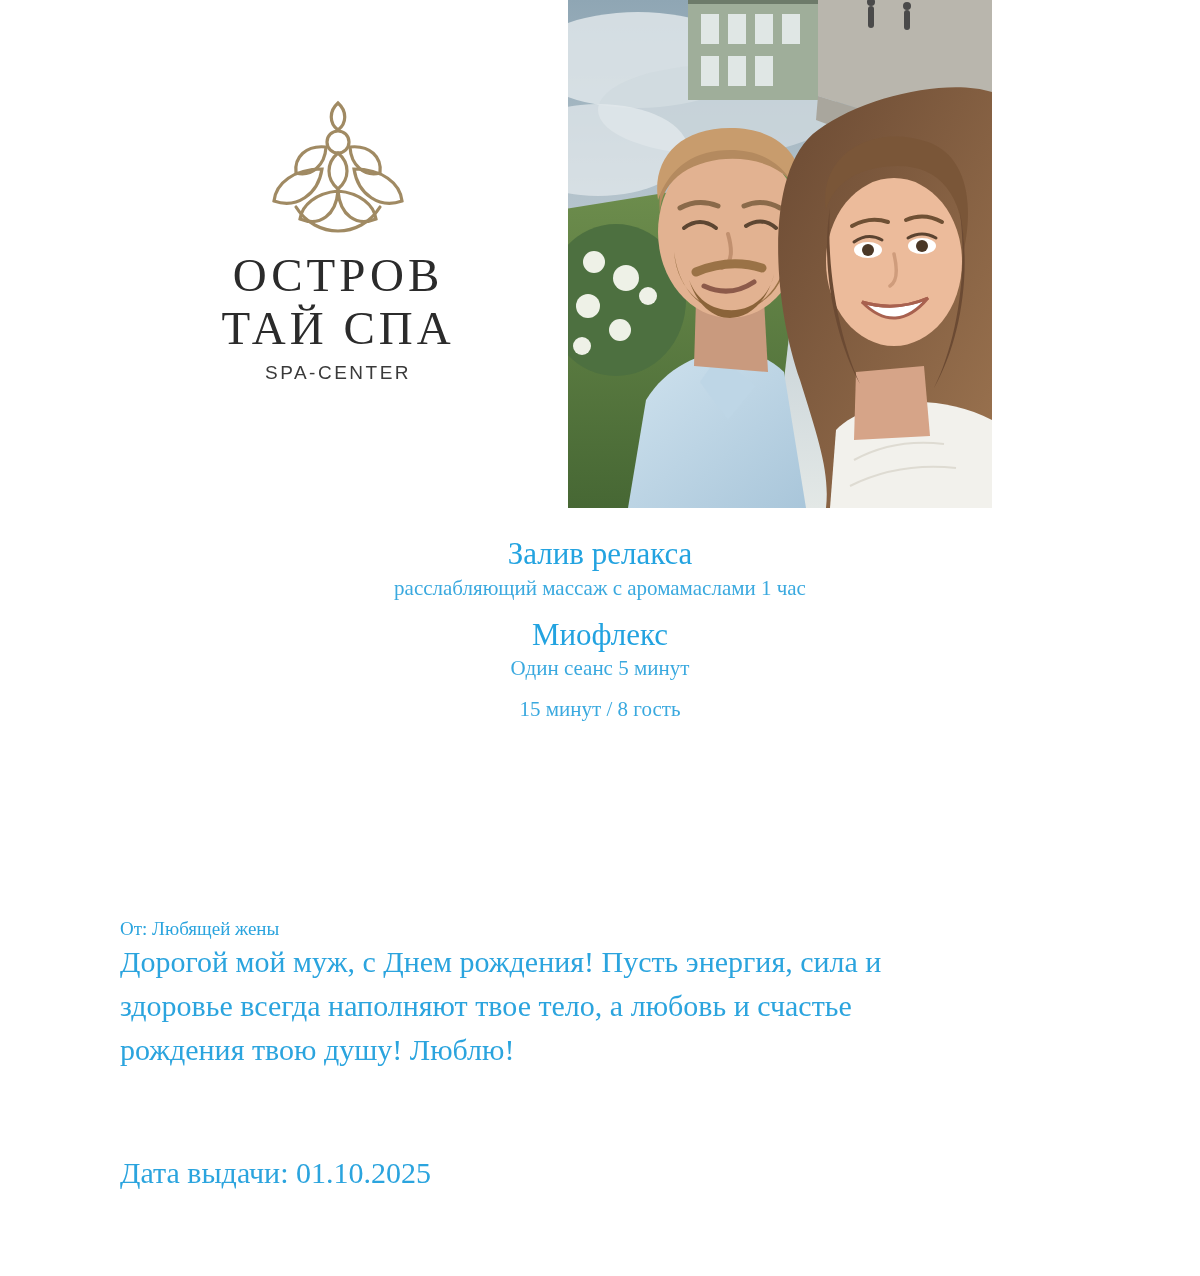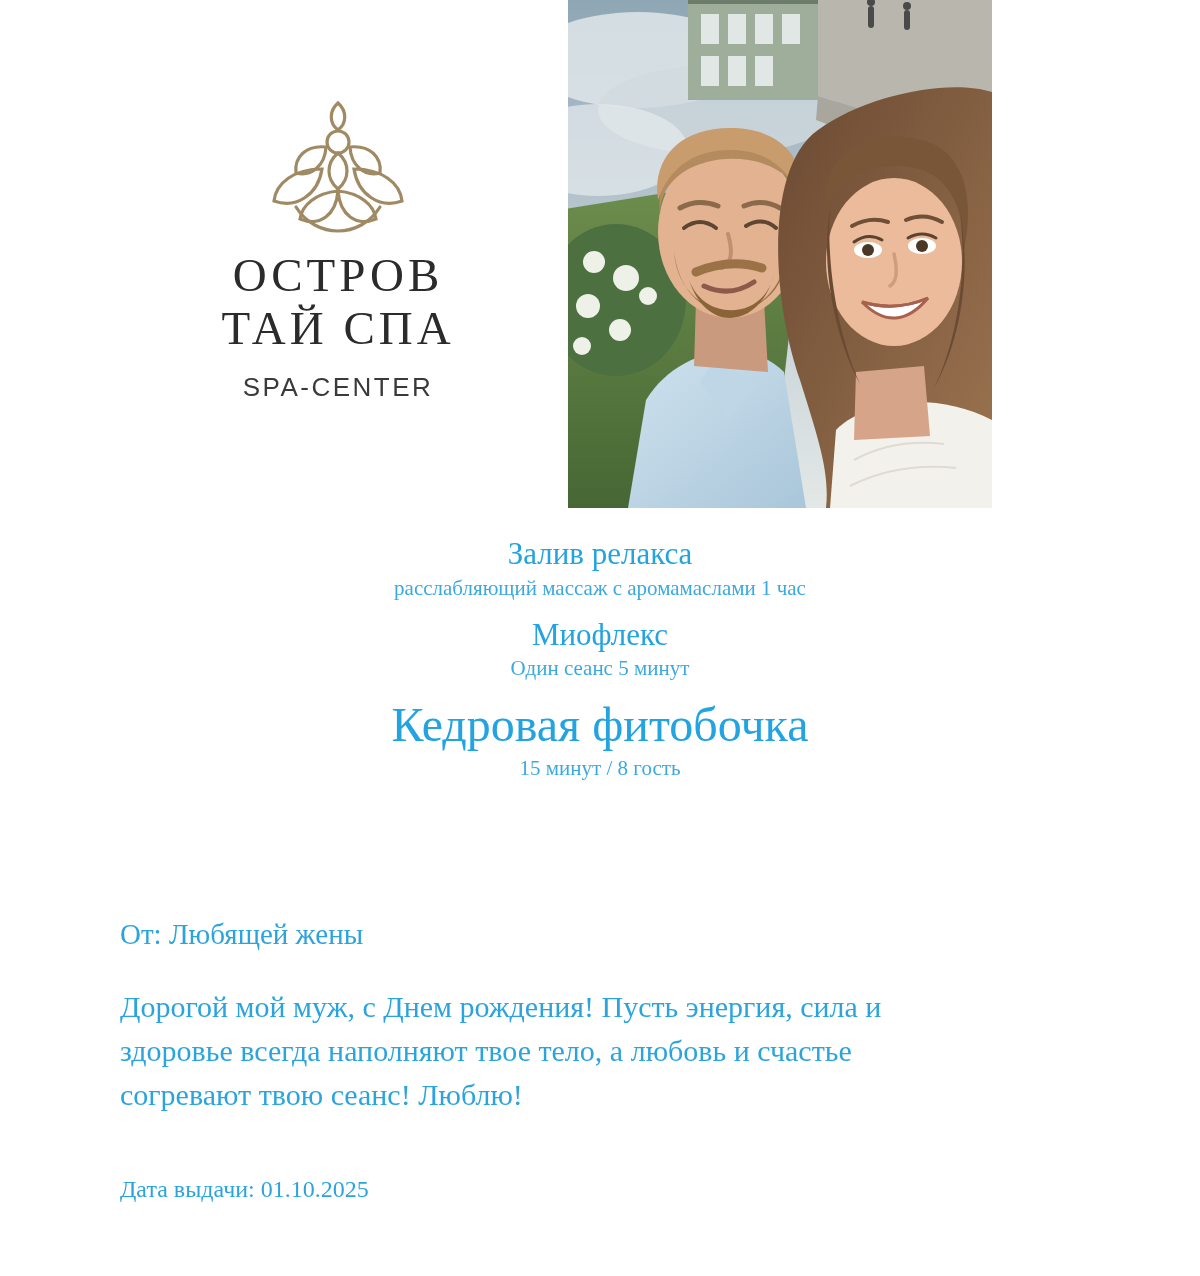--- a/index.html
+++ b/index.html
@@ -41,23 +41,23 @@
   .logo-title {
     font-family: "Liberation Serif", "DejaVu Serif", serif;
     font-size: 47px;
     letter-spacing: 4px;
     color: #2b2b2b;
     line-height: 1.12;
     white-space: pre-line;
     font-weight: 400;
   }
   .logo-sub {
-    margin-top: 18px;
+    margin-top: 8px;
     font-family: "Liberation Sans", sans-serif;
-    font-size: 26px;
+    font-size: 19px;
     letter-spacing: 2.5px;
     color: #3a3a3a;
   }
 
   
   .photo-frame {
     position: absolute;
     left: 568px;
     top: 0;
     width: 424px;
@@ -100,41 +100,39 @@
 
   
   .message-block {
     position: absolute;
     left: 120px;
     top: 918px;
     width: 960px;
     color: #2ba4de;
   }
   .from-line {
-    font-size: 29px;
-    margin-bottom: 34px;
+    font-size: 19px;
   }
   .greeting {
     font-size: 30px;
     line-height: 1.46;
     max-width: 860px;
   }
 
   
   .dates-block {
     position: absolute;
     left: 120px;
     top: 1148px;
     width: 800px;
     color: #2ba4de;
   }
   .date-line {
-    font-size: 24px;
+    font-size: 30px;
     line-height: 1.65;
-    margin-top: 22px;
   }
 </style>
 </head>
 <body>
 
 <div class="top-area">
 
   <div class="logo-block">
     <svg class="logo-mark" viewBox="0 0 200 140" aria-hidden="true">
       <g fill="none" stroke="#a08a63" stroke-width="3.2" stroke-linecap="round">
@@ -303,25 +301,24 @@
     <div class="service-name">Залив релакса</div>
     <div class="service-desc">расслабляющий массаж с аромамаслами 1 час</div>
   </div>
 
   <div class="service">
     <div class="service-name">Миофлекс</div>
     <div class="service-desc">Один сеанс 5 минут</div>
   </div>
 
   <div class="service">
-    <div class="service-name big">Кедровая фитобочка</div>
     <div class="service-desc">15 минут / 8 гость</div>
   </div>
 </div>
 
 <div class="message-block">
   <div class="from-line">От: Любящей жены</div>
-  <div class="greeting">Дорогой мой муж, с Днем рождения! Пусть энергия, сила и здоровье всегда наполняют твое тело, а любовь и счастье согревают твою сеанс! Люблю!</div>
+  <div class="greeting">Дорогой мой муж, с Днем рождения! Пусть энергия, сила и здоровье всегда наполняют твое тело, а любовь и счастье рождения твою душу! Люблю!</div>
 </div>
 
 <div class="dates-block">
   <div class="date-line">Дата выдачи: 01.10.2025</div>
 </div>
 
 </body></html>

